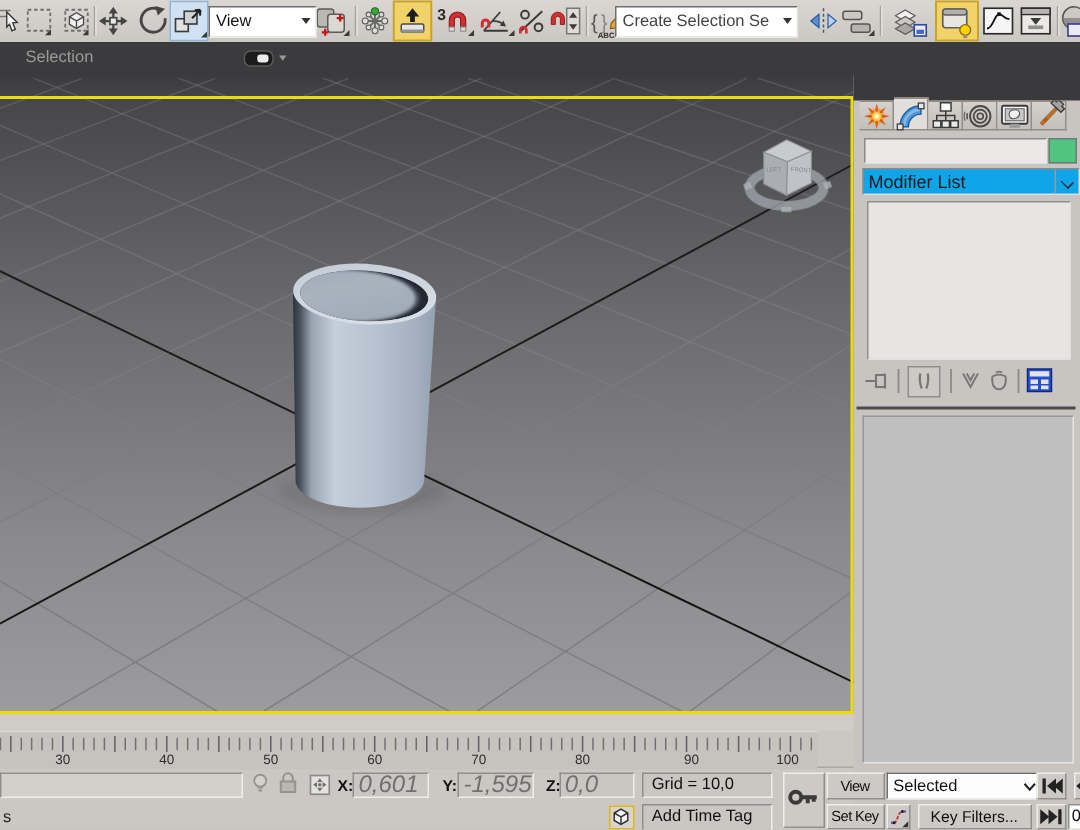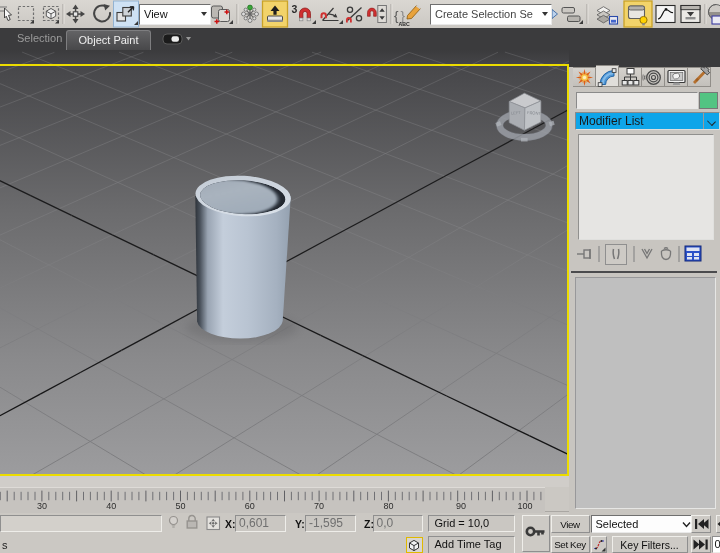--- a/index.html
+++ b/index.html
@@ -33,21 +33,21 @@
 #stack{position:absolute;left:9px;top:83.5px;width:134px;height:104px;background:#e6e5e3;border:1px solid;border-color:#90908e #e0e0de #e0e0de #90908e;}
 #sepline{position:absolute;left:2px;top:220.5px;width:146px;height:2px;background:#4b4b4d;}
 #bigbox{position:absolute;left:5.5px;top:226.5px;width:139px;height:230px;background:#bfbfbf;border:1px solid;border-color:#98989a #e6e6e4 #e6e6e4 #98989a;}
 
 #bbar{left:0;top:476px;width:569px;height:77px;background:#cbc8c3;}
 #ruler{position:absolute;left:0;top:11px;width:545px;height:26px;}
 .num{position:absolute;top:24.5px;font-size:9px;color:#2e2e2e;transform:translateX(-50%);}
 .sunk{position:absolute;background:#cac7c2;border:1px solid;border-color:#8f8f8f #eeede9 #eeede9 #8f8f8f;box-sizing:border-box;}
 .rais{position:absolute;background:#cdcac5;border:1px solid;border-color:#efeeea #8f8f8f #8f8f8f #efeeea;box-sizing:border-box;font-size:11px;color:#111;text-align:center;}
 .lbl{position:absolute;font-size:10.5px;font-weight:bold;color:#111;}
-.val{font-size:12px;color:#707070;line-height:15px;padding-left:3px;}
+.val{font-size:16px;color:#707070;line-height:15px;padding-left:3px;font-style:italic;}
 </style></head>
 <body>
 
 <div class="abs" id="vp">
 <svg width="570" height="424" viewBox="0 50 570 424">
 <line class="mn" x1="456.1" y1="477.1" x2="493.5" y2="449.5"></line>
 <line class="mn" x1="493.5" y1="449.5" x2="530.4" y2="422.1" opacity="0.98"></line>
 <line class="mn" x1="530.4" y1="422.1" x2="567.0" y2="395.0" opacity="0.95"></line>
 <line class="mn" x1="567.0" y1="395.0" x2="571.1" y2="392.0" opacity="0.93"></line>
 <line class="mn" x1="149.6" y1="477.2" x2="110.7" y2="453.8"></line>
@@ -438,26 +438,25 @@
 <path d="M690.5 16.5 l3.6 -4.5 -7.2 0 z" fill="#3a3a3a"></path>
 <rect x="685.5" y="17" width="10" height="2.4" fill="#8f8f8f"></rect>
 <path d="M705 4 L705 24" stroke="#a5a19c" stroke-width="1"></path>
       <path d="M706 4 L706 24" stroke="#e5e2de" stroke-width="1"></path>
 <circle cx="716" cy="12" r="7.5" fill="#ccc9c4" stroke="#5a5a5a" stroke-width="0.9"></circle>
 <path d="M708.5 12 a7.5 7.5 0 0 0 15 0 z" fill="#93908b"></path>
 <path d="M716 4.5 a7.5 7.5 0 0 0 0 15" fill="none" stroke="#5a5a5a" stroke-width="0.8"></path>
 <rect x="712" y="16" width="9" height="8" fill="#eaeaf4" stroke="#3a3aa0" stroke-width="1.1"></rect>
     </svg>
 <div class="combo" style="left:139px;top:3.5px;width:66px;">View<span class="car"></span></div>
-<div class="combo" style="left:430px;top:3.5px;width:116px;color:#444;">Create Selection Se<span class="car"></span></div>
+<div class="combo" style="left:410px;top:3.5px;width:116px;color:#444;">Create Selection Se<span class="car"></span></div>
 </div>
 
 <div class="abs" id="ribbon">
 <span class="sel">Selection</span>
-<div class="tab">Object Paint</div>
 <svg style="position:absolute;left:155px;top:0" width="60" height="22" viewBox="0 0 60 22">
 <rect x="8" y="6" width="19" height="10" rx="4" fill="#1b1b1b" stroke="#5a5a5a" stroke-width="1"></rect>
 <rect x="16.5" y="8.3" width="7.5" height="5.4" rx="2.2" fill="#ececec"></rect>
 <path d="M31 9 l5 0 l-2.5 3.5 z" fill="#999"></path>
 </svg>
 </div>
 <div class="abs" id="darkstrip" style="left:569px;width:151px;"></div>
 
 <div class="abs" id="rpanel">
 <div class="dtop"></div>

